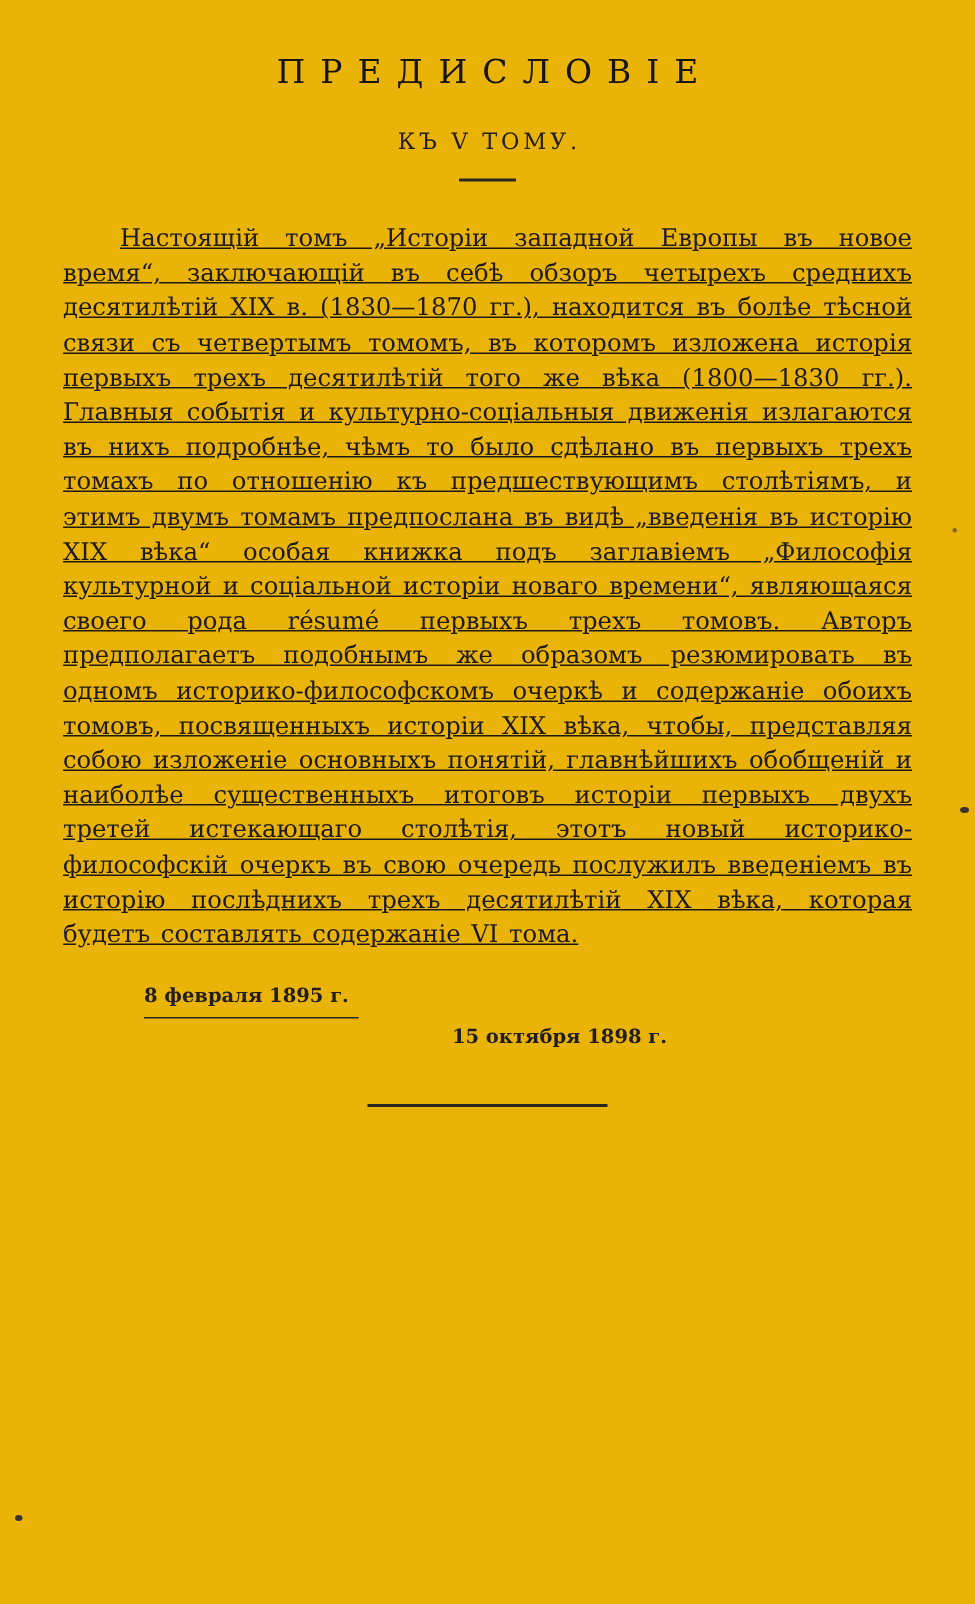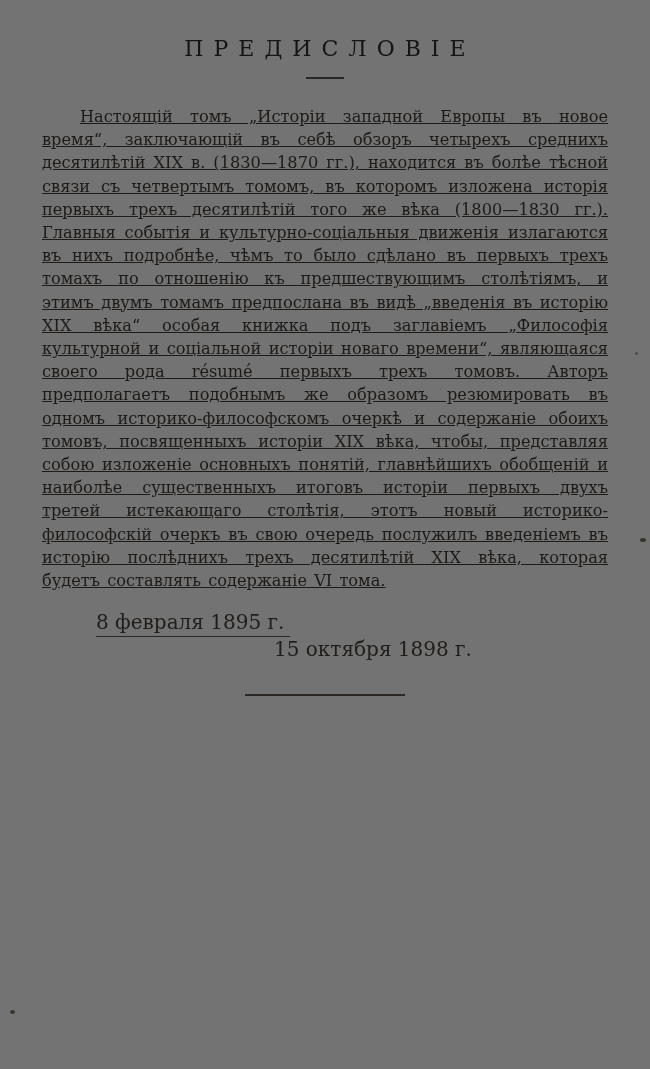--- a/index.html
+++ b/index.html
@@ -7,21 +7,21 @@
   html, body {
     width: 650px;
     background: #e9e8e4;
     font-family: "DejaVu Serif", "Liberation Serif", serif;
   }
 
   .page {
     position: relative;
     width: 650px;
     height: 1069px;
-    background: #737373;
+    background: #eab308;
     color: #1c1a18;
     overflow: hidden;
   }
 
   .title {
     margin-top: 36px;
     text-align: center;
     font-size: 22px;
     font-weight: 500;
     letter-spacing: 10px;
@@ -60,23 +60,24 @@
     line-height: 23.2px;
     text-align: justify;
     text-indent: 38px;
     word-spacing: 2px;
     color: #1d1a17;
     text-decoration: underline;
   }
 
   .date-block {
     margin: 20px 0 12px 96px;
-    font-size: 20px;
+    font-size: 13px;
     line-height: 21px;
     color: #201d1a;
+    font-weight: bold;
   }
 
   .date-line-first {
     display: inline-block;
     border-bottom: 1px solid #2a2724;
     padding: 0 6px 3px 0;
     min-width: 138px;
   }
 
   .date-line-second {
@@ -99,20 +100,21 @@
   .speck-2 { width: 5px; height: 4px; left: 10px;  top: 1010px; }
   .speck-3 { width: 3px; height: 3px; right: 12px; top: 352px; opacity: .6; }
 </style>
 </head>
 <body>
 
 <div class="page">
 
   <h1 class="title">ПРЕДИСЛОВІЕ</h1>
 
+  <h2 class="subtitle">КЪ V ТОМУ.</h2>
 
   <div class="rule title-rule"></div>
 
   <div class="body-text">
     <p class="body-para">Настоящій томъ „Исторіи западной Европы въ новое время“, заключающій въ себѣ обзоръ четырехъ среднихъ десятилѣтій XIX в. (1830—1870 гг.), находится въ болѣе тѣсной связи съ четвертымъ томомъ, въ которомъ изложена исторія первыхъ трехъ десятилѣтій того же вѣка (1800—1830 гг.). Главныя событія и культурно-соціальныя движенія излагаются въ нихъ подробнѣе, чѣмъ то было сдѣлано въ первыхъ трехъ томахъ по отношенію къ предшествующимъ столѣтіямъ, и этимъ двумъ томамъ предпослана въ видѣ „введенія въ исторію XIX вѣка“ особая книжка подъ заглавіемъ „Философія культурной и соціальной исторіи новаго времени“, являющаяся своего рода résumé первыхъ трехъ томовъ. Авторъ предполагаетъ подобнымъ же образомъ резюмировать въ одномъ историко-философскомъ очеркѣ и содержаніе обоихъ томовъ, посвященныхъ исторіи XIX вѣка, чтобы, представляя собою изложеніе основныхъ понятій, главнѣйшихъ обобщеній и наиболѣе существенныхъ итоговъ исторіи первыхъ двухъ третей истекающаго столѣтія, этотъ новый историко-философскій очеркъ въ свою очередь послужилъ введеніемъ въ исторію послѣднихъ трехъ десятилѣтій XIX вѣка, которая будетъ составлять содержаніе VI тома.</p>
   </div>
 
   <div class="date-block">
     <div>
       <span class="date-line-first">8 февраля 1895 г.</span>

